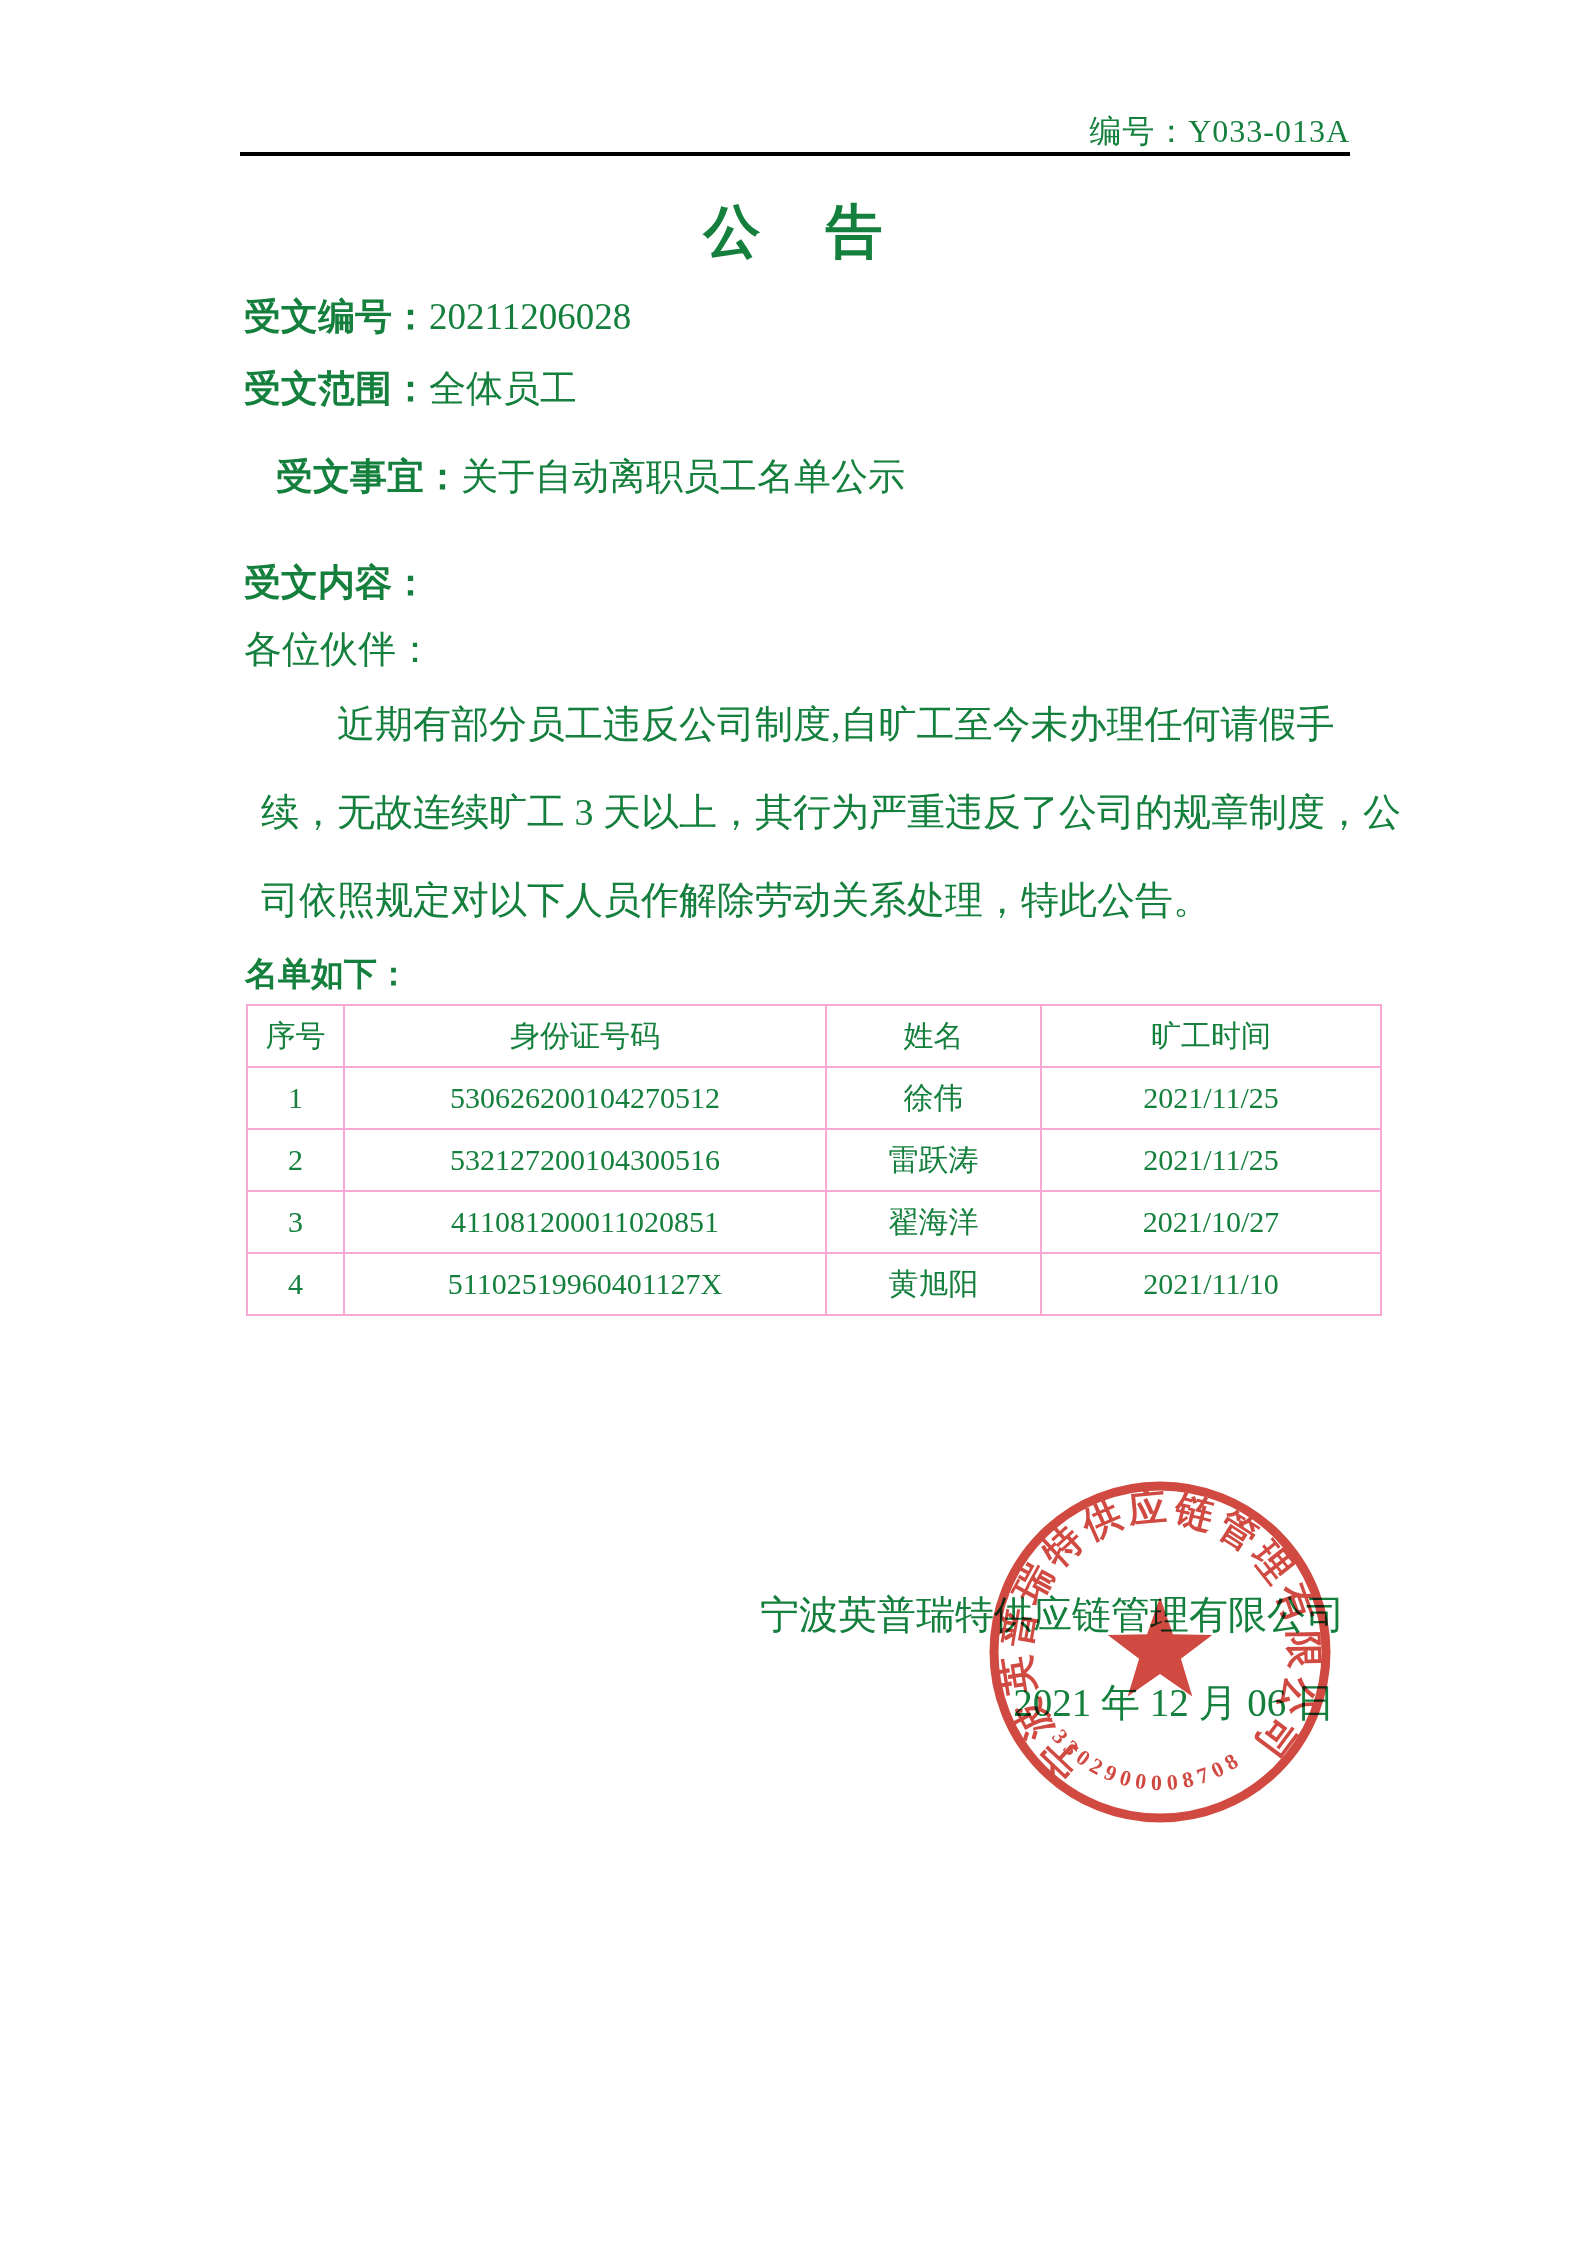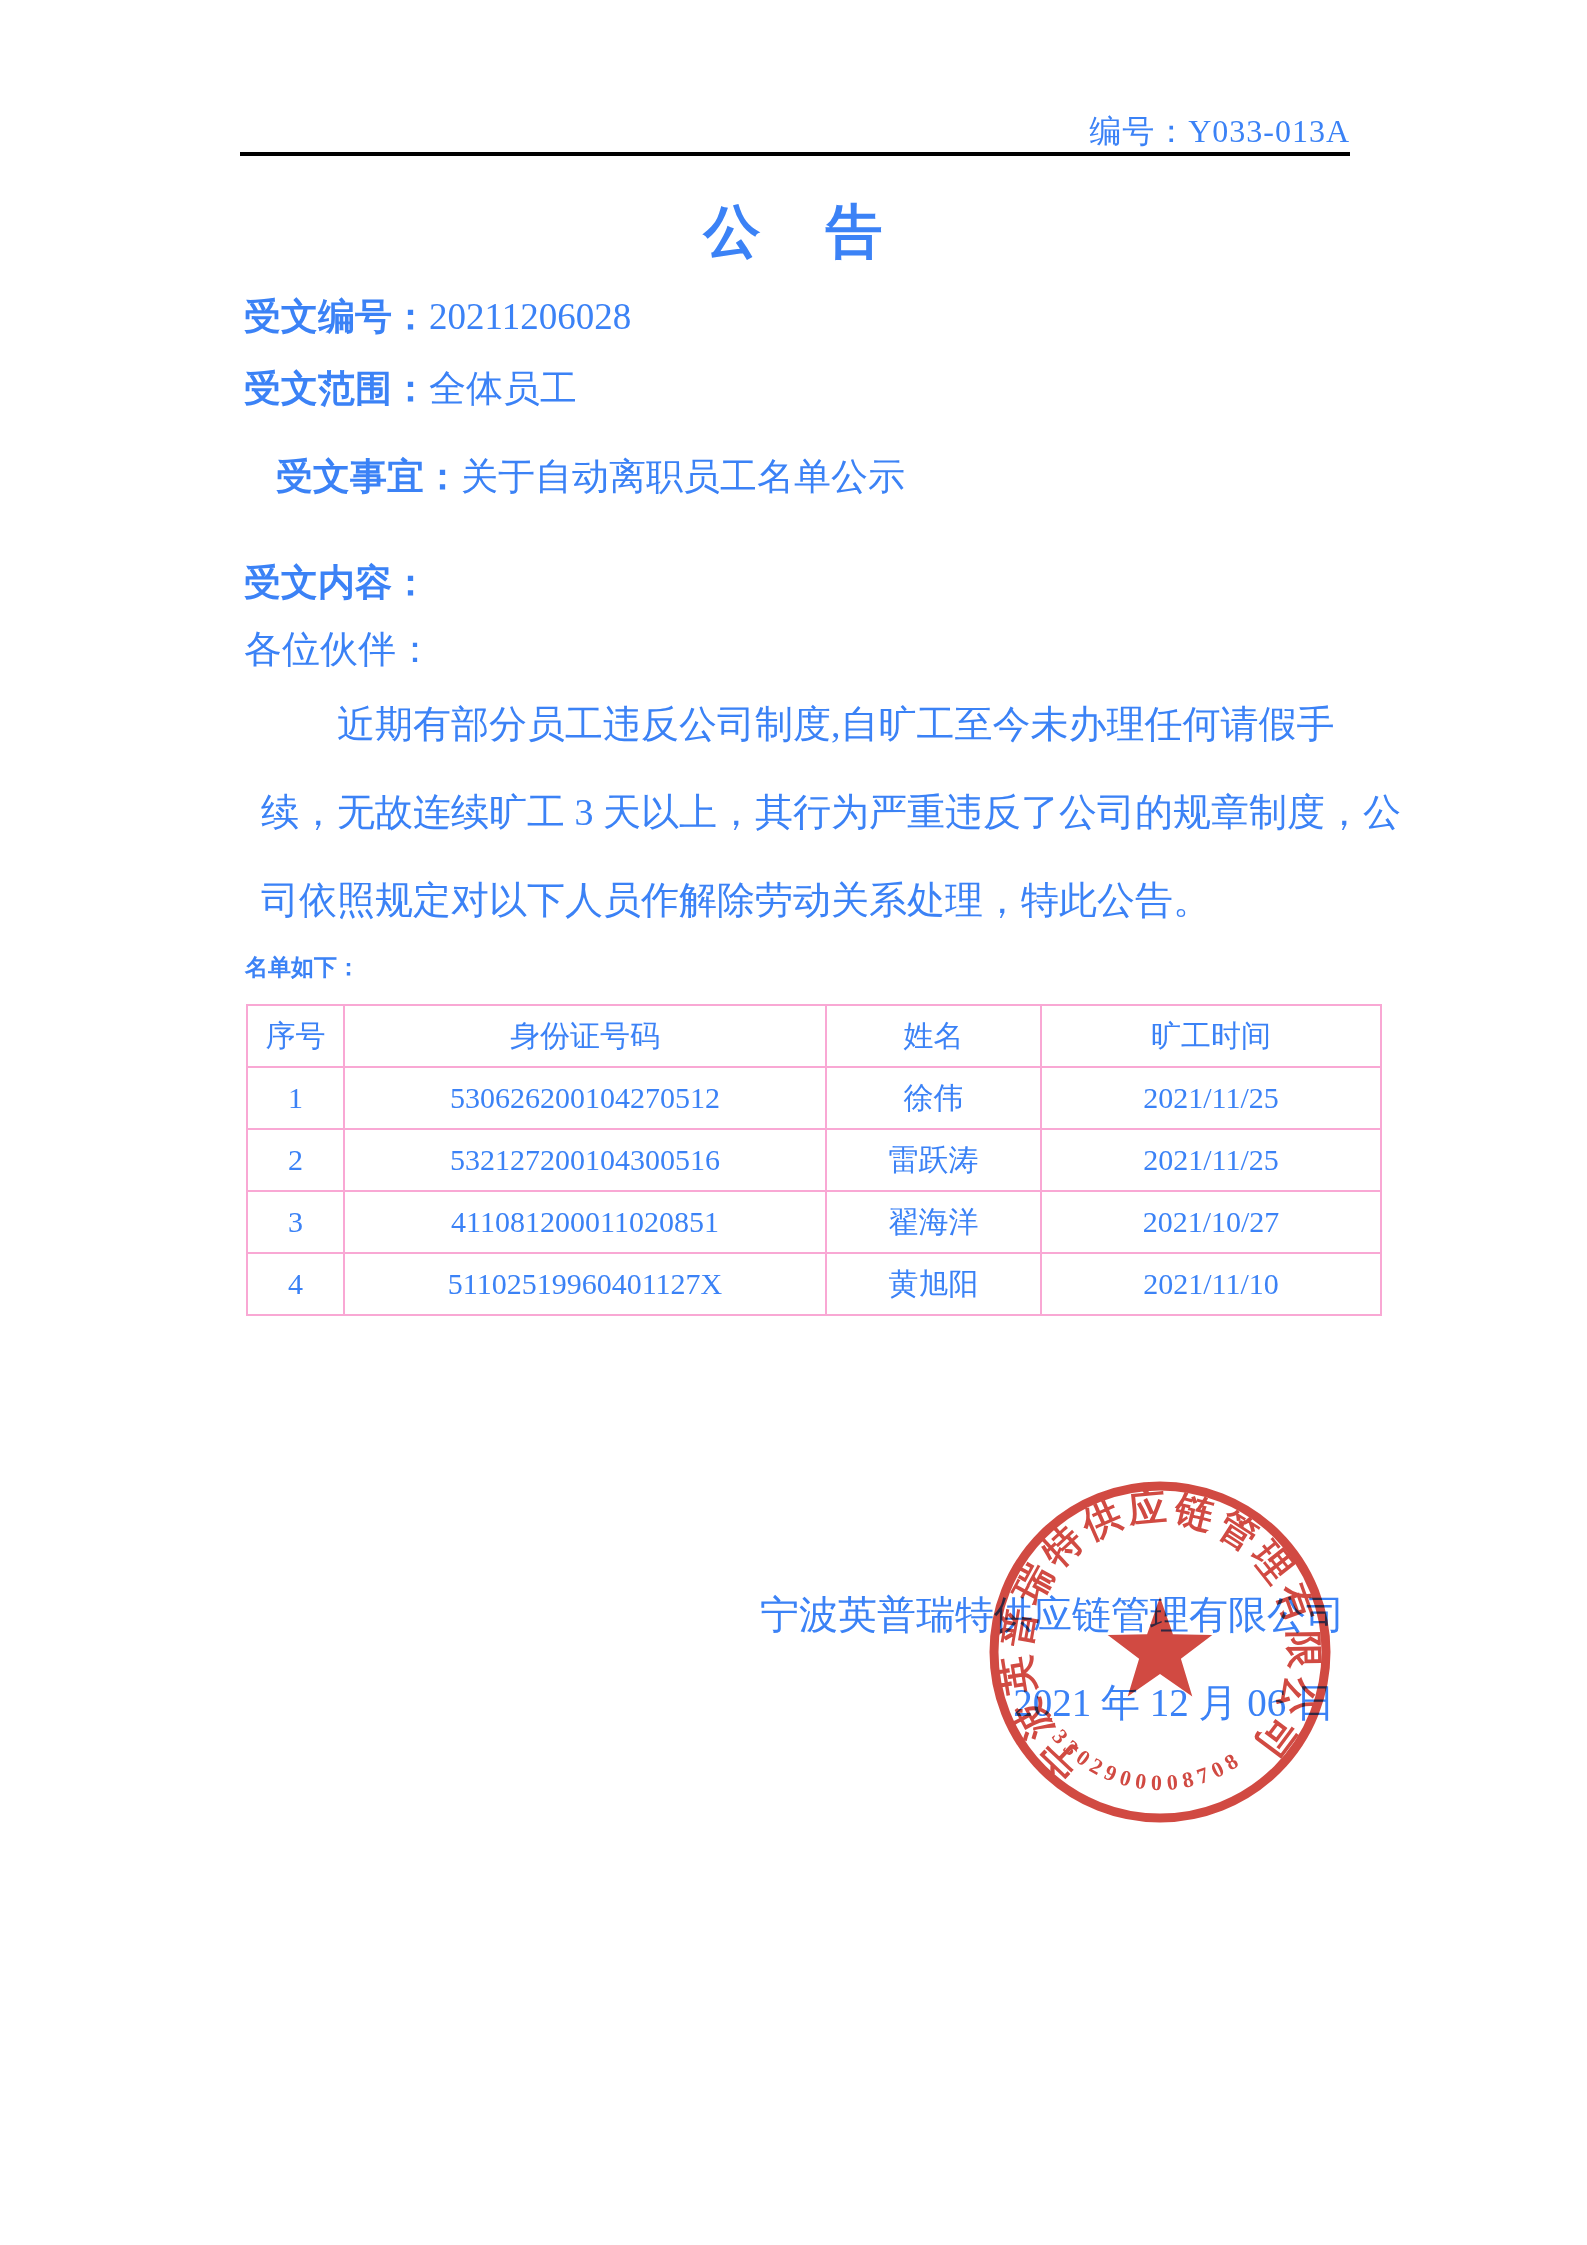--- a/index.html
+++ b/index.html
@@ -1,21 +1,21 @@
 <!DOCTYPE html>
 <html><head>
 <meta charset="utf-8">
 <style>
   html,body { margin:0; padding:0; background:#e8e8e8; }
   .page {
     position:relative;
     width:1587px; height:2245px;
     margin:0 auto;
     background:#ffffff;
-    color:#3b82f6;
+    color:#15803d;
     font-family:"Liberation Serif","DejaVu Serif",serif;
     overflow:hidden;
   }
   .abs { position:absolute; }
 
   .doc-number { top:110px; right:237px; font-size:32px; letter-spacing:1px; }
 
   .rule { top:152px; left:240px; width:1110px; height:4px; background:#000; }
 
   .title {
@@ -28,21 +28,21 @@
   .field { left:244px; font-size:37px; white-space:nowrap; }
   .field .lab { font-weight:bold; }
   .f0 { top:292px; } .f1 { top:364px; } .f2 { top:452px;margin-left:32px; } .f3 { top:532px;margin-top:26px; }
 
   .salutation { top:624px; left:244px; font-size:38px; }
 
   .bodypar { top:680px; left:261px; font-size:38px; }
   .bline { height:88px; line-height:88px; white-space:nowrap; }
   .indent { padding-left:76px; }
 
-  .list-label { top:952px; left:245px; font-size:23px; font-weight:bold; }
+  .list-label { top:952px; left:245px; font-size:33px; font-weight:bold; }
 
   table.roster {
     position:absolute; top:1004px; left:246px;
     width:1134px; border-collapse:collapse; table-layout:fixed;
     font-size:30px;
   }
   table.roster td {
     border:2px solid #f9a8d4;
     height:60px; padding:0;
     text-align:center; vertical-align:middle;

